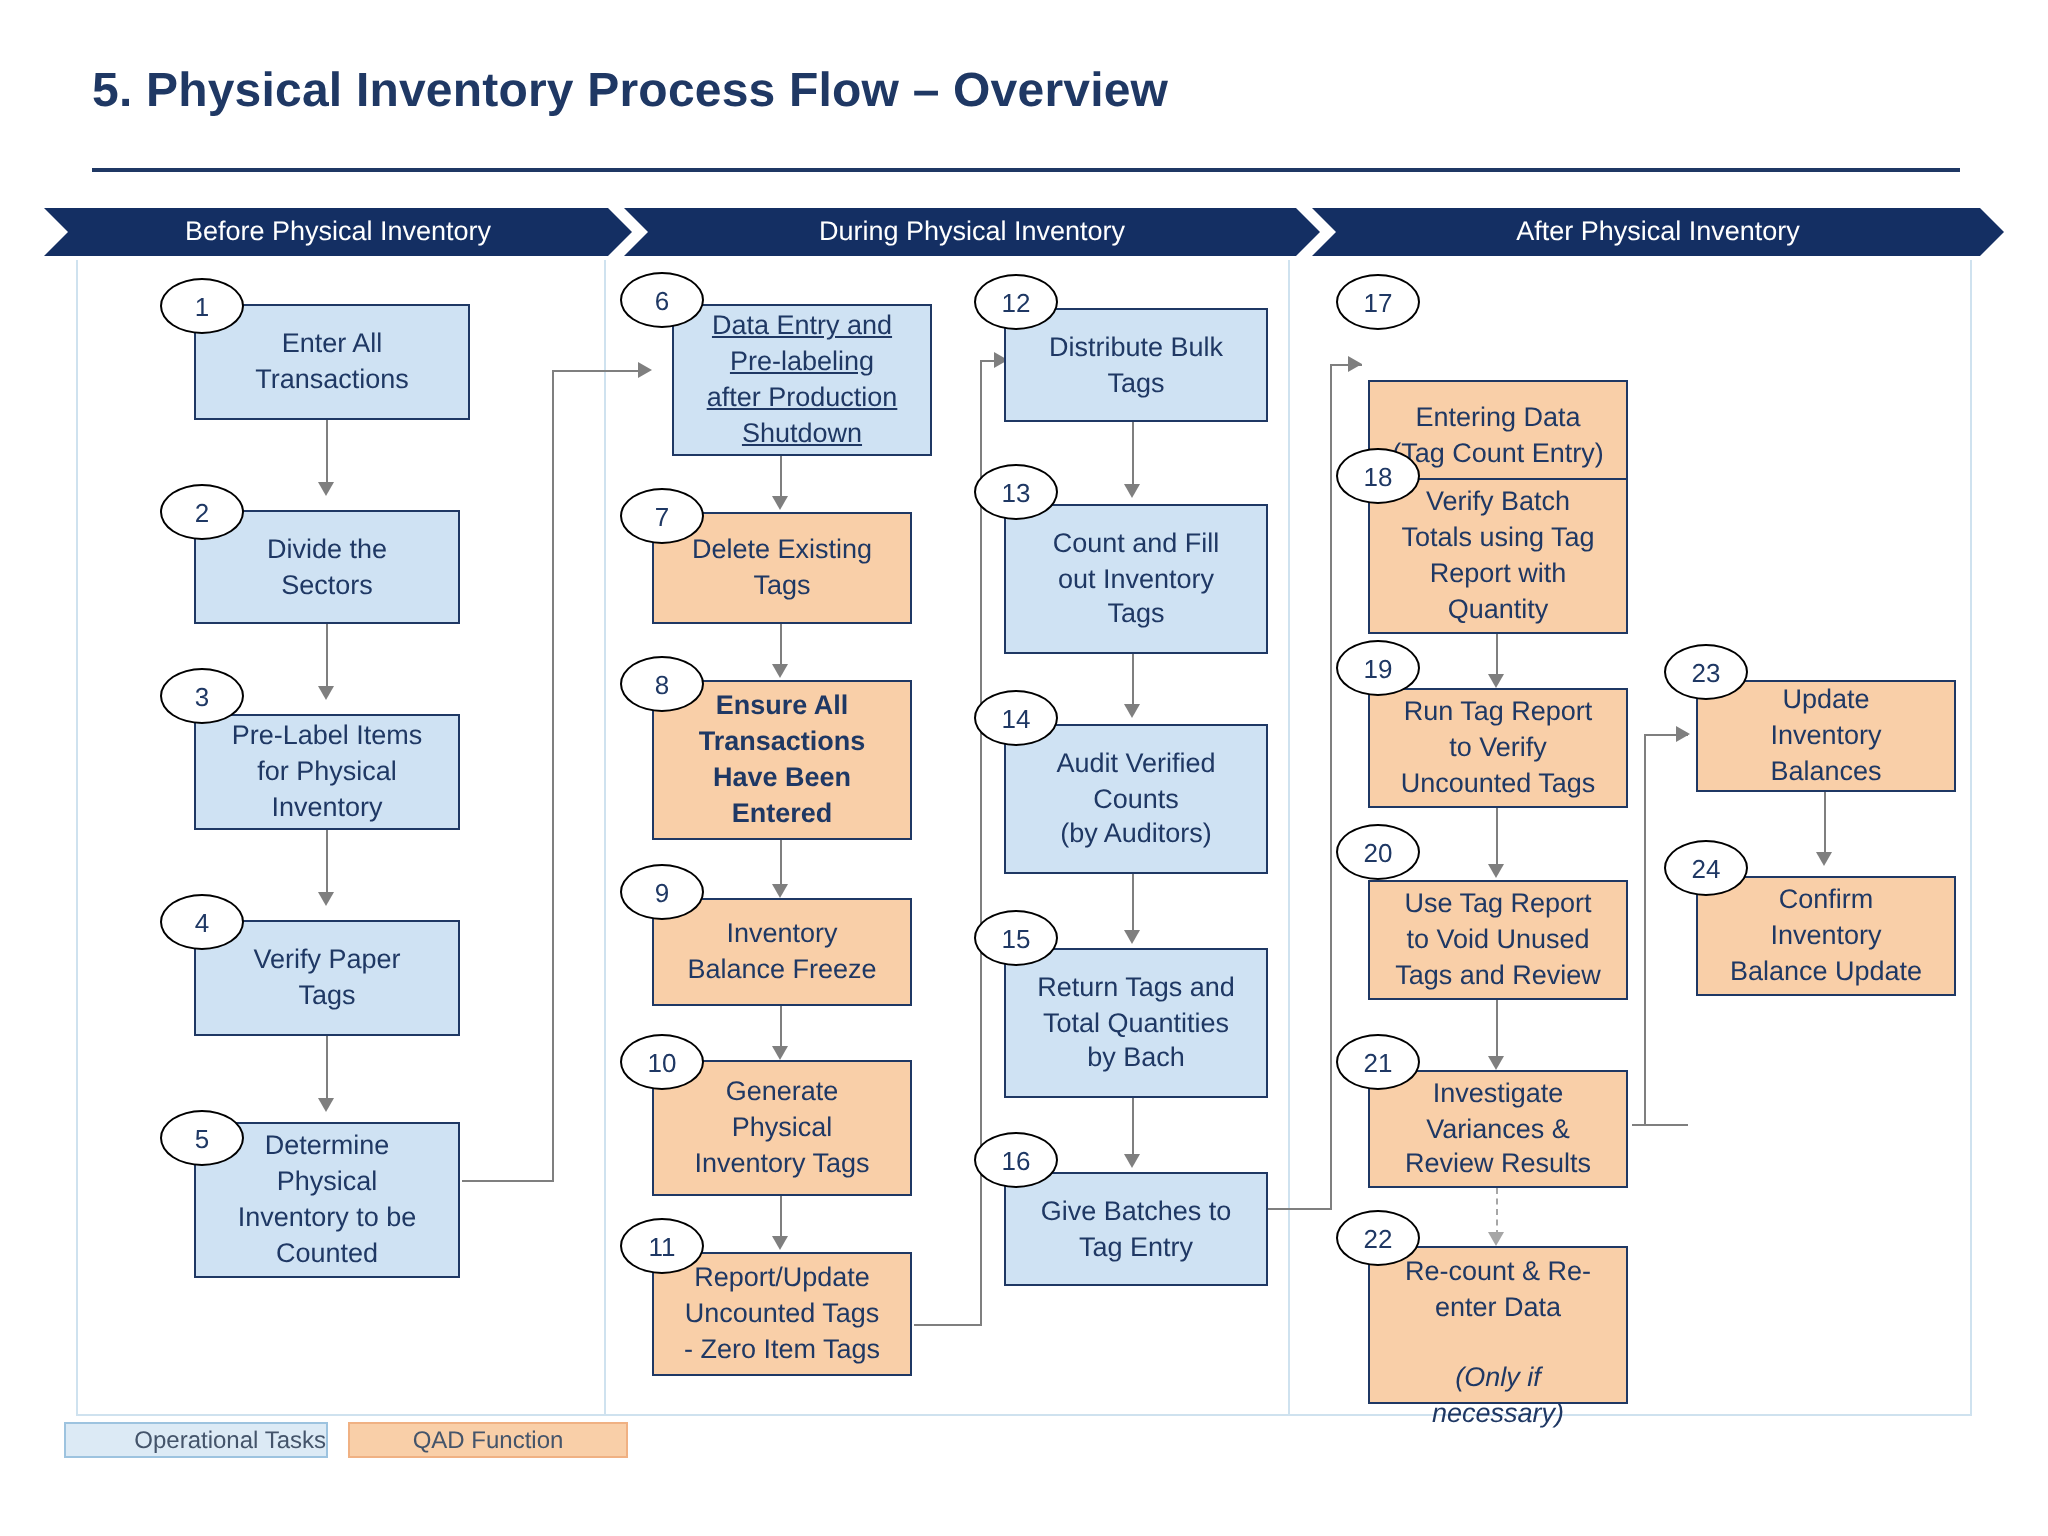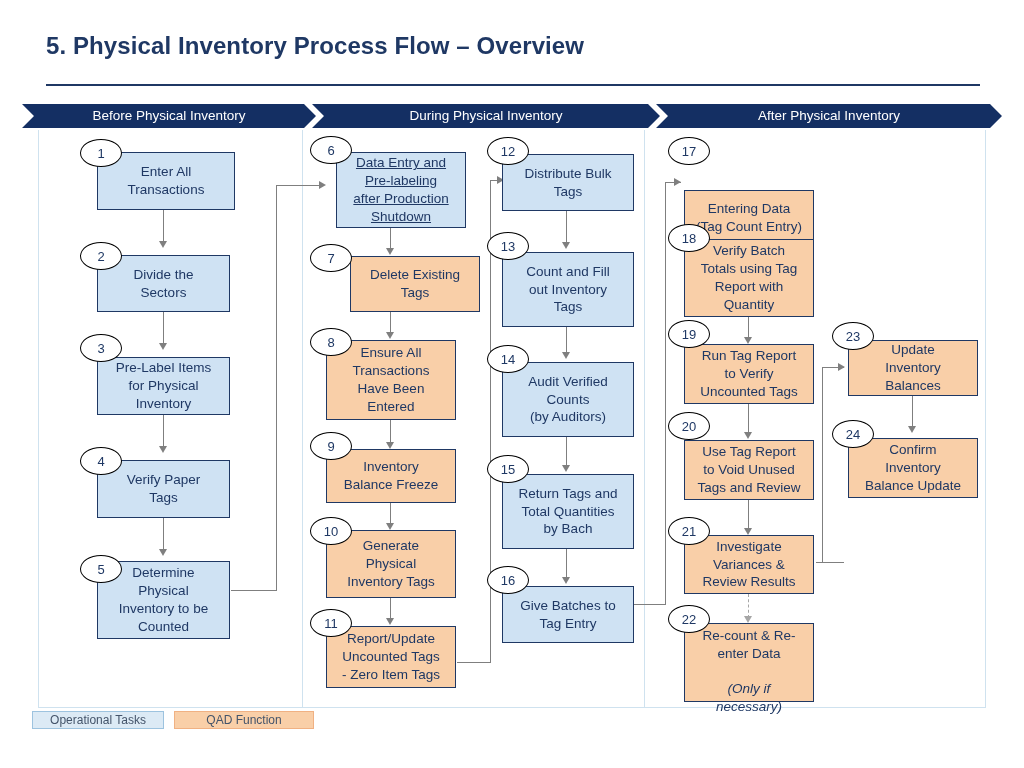--- a/index.html
+++ b/index.html
@@ -95,21 +95,21 @@
     border-left:7px solid #7F7F7F;
   }
 
   
   .legend{position:absolute;left:32px;top:711px;height:18px;}
   .lg-item{
     position:absolute;top:0;height:18px;box-sizing:border-box;
     display:flex;align-items:center;justify-content:center;
     font-size:12px;color:#44546A;
   }
-  .lg-item.blue{background:#DCEAF5;border:1px solid #9DC3DF;left:0;width:132px;}
+  .lg-item.blue{background:#DCEAF5;border:1px solid #9DC3DF;left:0;width:132px;justify-content:flex-end;}
   .lg-item.orange{background:#F9CFA8;border:1px solid #F0B183;left:142px;width:140px;}
 </style>
 </head>
 <body>
 
 <div id="stage">
 
   <div class="page-title">5. Physical Inventory Process Flow – Overview</div>
   <div class="title-rule"></div>
 
@@ -227,27 +227,27 @@
   <div class="bub" style="left:80px;top:555px;">5</div>
 
   <div class="node blue" style="left:336px;top:152px;width:130px;height:76px;text-decoration:underline;">
     <span class="txt">Data Entry and
 Pre-labeling
 after Production
 Shutdown</span>
   </div>
   <div class="bub" style="left:310px;top:136px;">6</div>
 
-  <div class="node orange" style="left:326px;top:256px;width:130px;height:56px;margin-left:24px;">
+  <div class="node orange" style="left:326px;top:256px;width:130px;height:56px;">
     <span class="txt">Delete Existing
 Tags</span>
   </div>
   <div class="bub" style="left:310px;top:244px;">7</div>
 
-  <div class="node orange" style="left:326px;top:340px;width:130px;height:80px;">
+  <div class="node orange" style="left:326px;top:340px;width:130px;height:80px;font-weight:bold;">
     <span class="txt">Ensure All
 Transactions
 Have Been
 Entered</span>
   </div>
   <div class="bub" style="left:310px;top:328px;">8</div>
 
   <div class="node orange" style="left:326px;top:449px;width:130px;height:54px;">
     <span class="txt">Inventory
 Balance Freeze</span>

